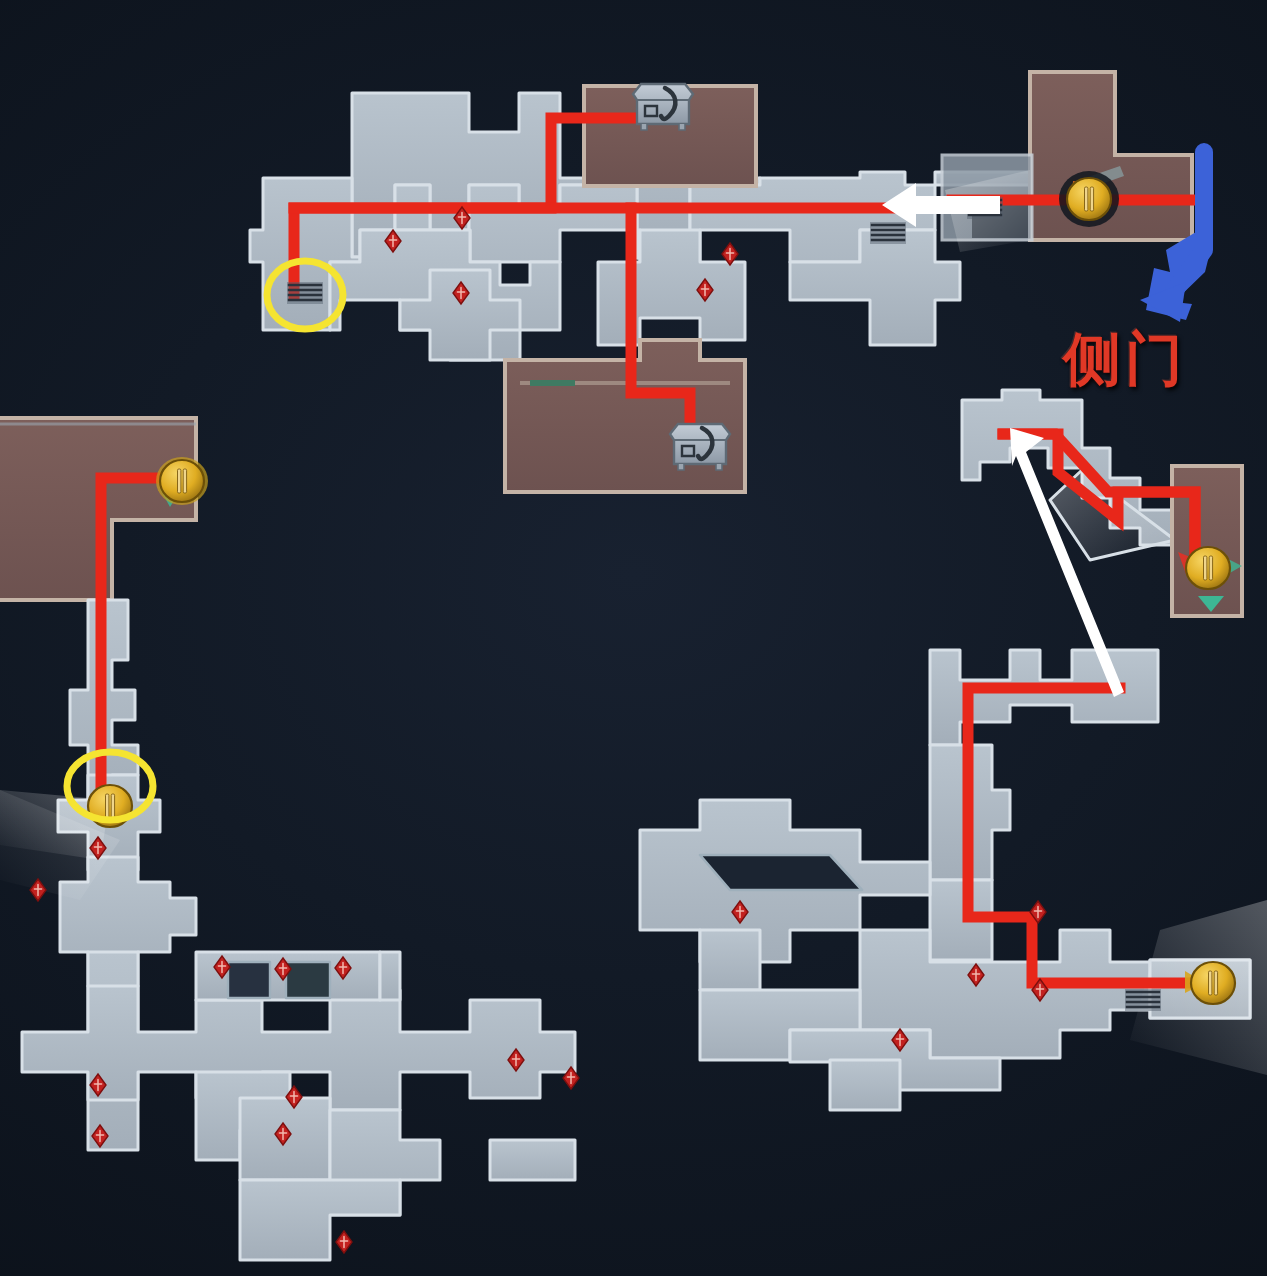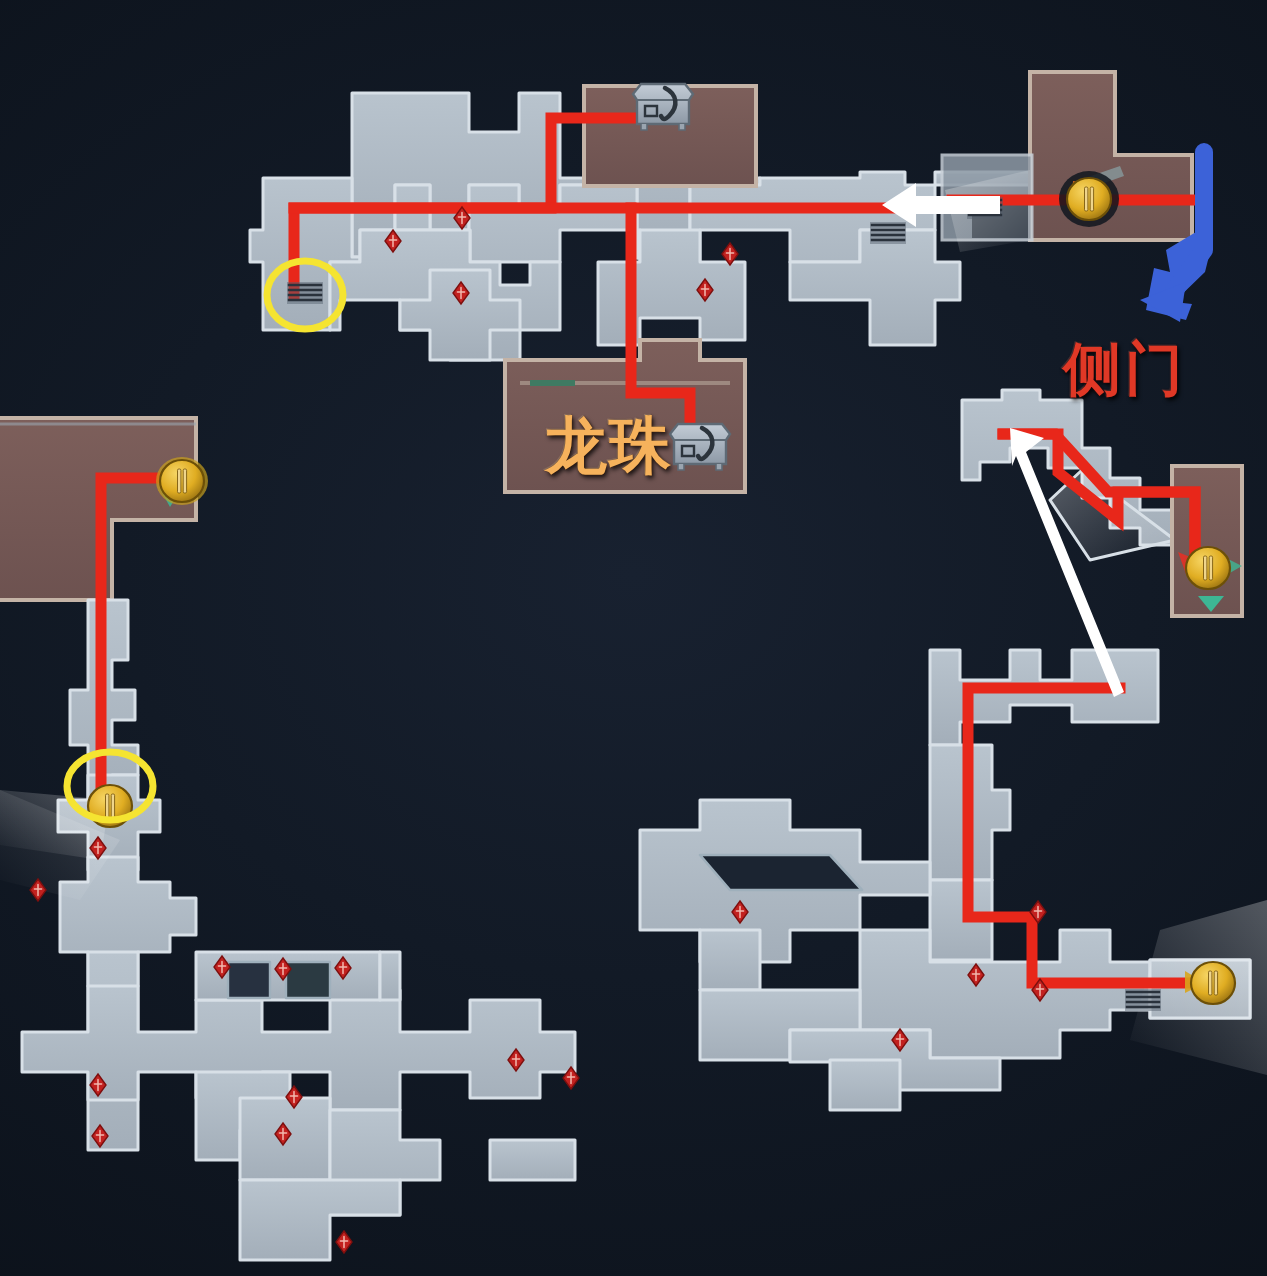--- a/index.html
+++ b/index.html
@@ -29,21 +29,21 @@
     left: 545px; top: 415px;
     font-size: 62px;
     color: #f6b25c;
     text-shadow:
       0 0 2px rgba(60,25,0,.9),
       2px 3px 4px rgba(0,0,0,.75),
       -1px -1px 1px rgba(255,230,180,.35);
     letter-spacing: 2px;
   }
   #label-sidedoor {
-    left: 1063px; top: 340px;
+    left: 1063px; top: 330px;
     font-size: 58px;
     color: #e03826;
     text-shadow:
       0 0 2px rgba(40,0,0,.9),
       2px 3px 4px rgba(0,0,0,.8),
       -1px -1px 1px rgba(255,140,120,.3);
     letter-spacing: 4px;
   }
 </style>
 </head>
@@ -346,16 +346,15 @@
 
     <g>
       <path d="M1196,152 L1213,152 L1213,240 L1205,272 L1174,302
                L1192,304 L1186,320 L1146,310 L1154,268 L1170,272 L1166,250
                L1196,232 Z" fill="#3c62d8"></path>
       <path d="M1204,152 L1204,250 L1166,302" stroke="#3c62d8" stroke-width="18" fill="none" stroke-linecap="round" stroke-linejoin="round"></path>
       <polygon points="1140,300 1186,282 1180,322" fill="#3c62d8"></polygon>
     </g>
   </svg>
 
-  <div class="label-text" id="label-dragonball">龙珠</div>
   <div class="label-text" id="label-sidedoor">侧门</div>
 
 </div>
 
 </body></html>

